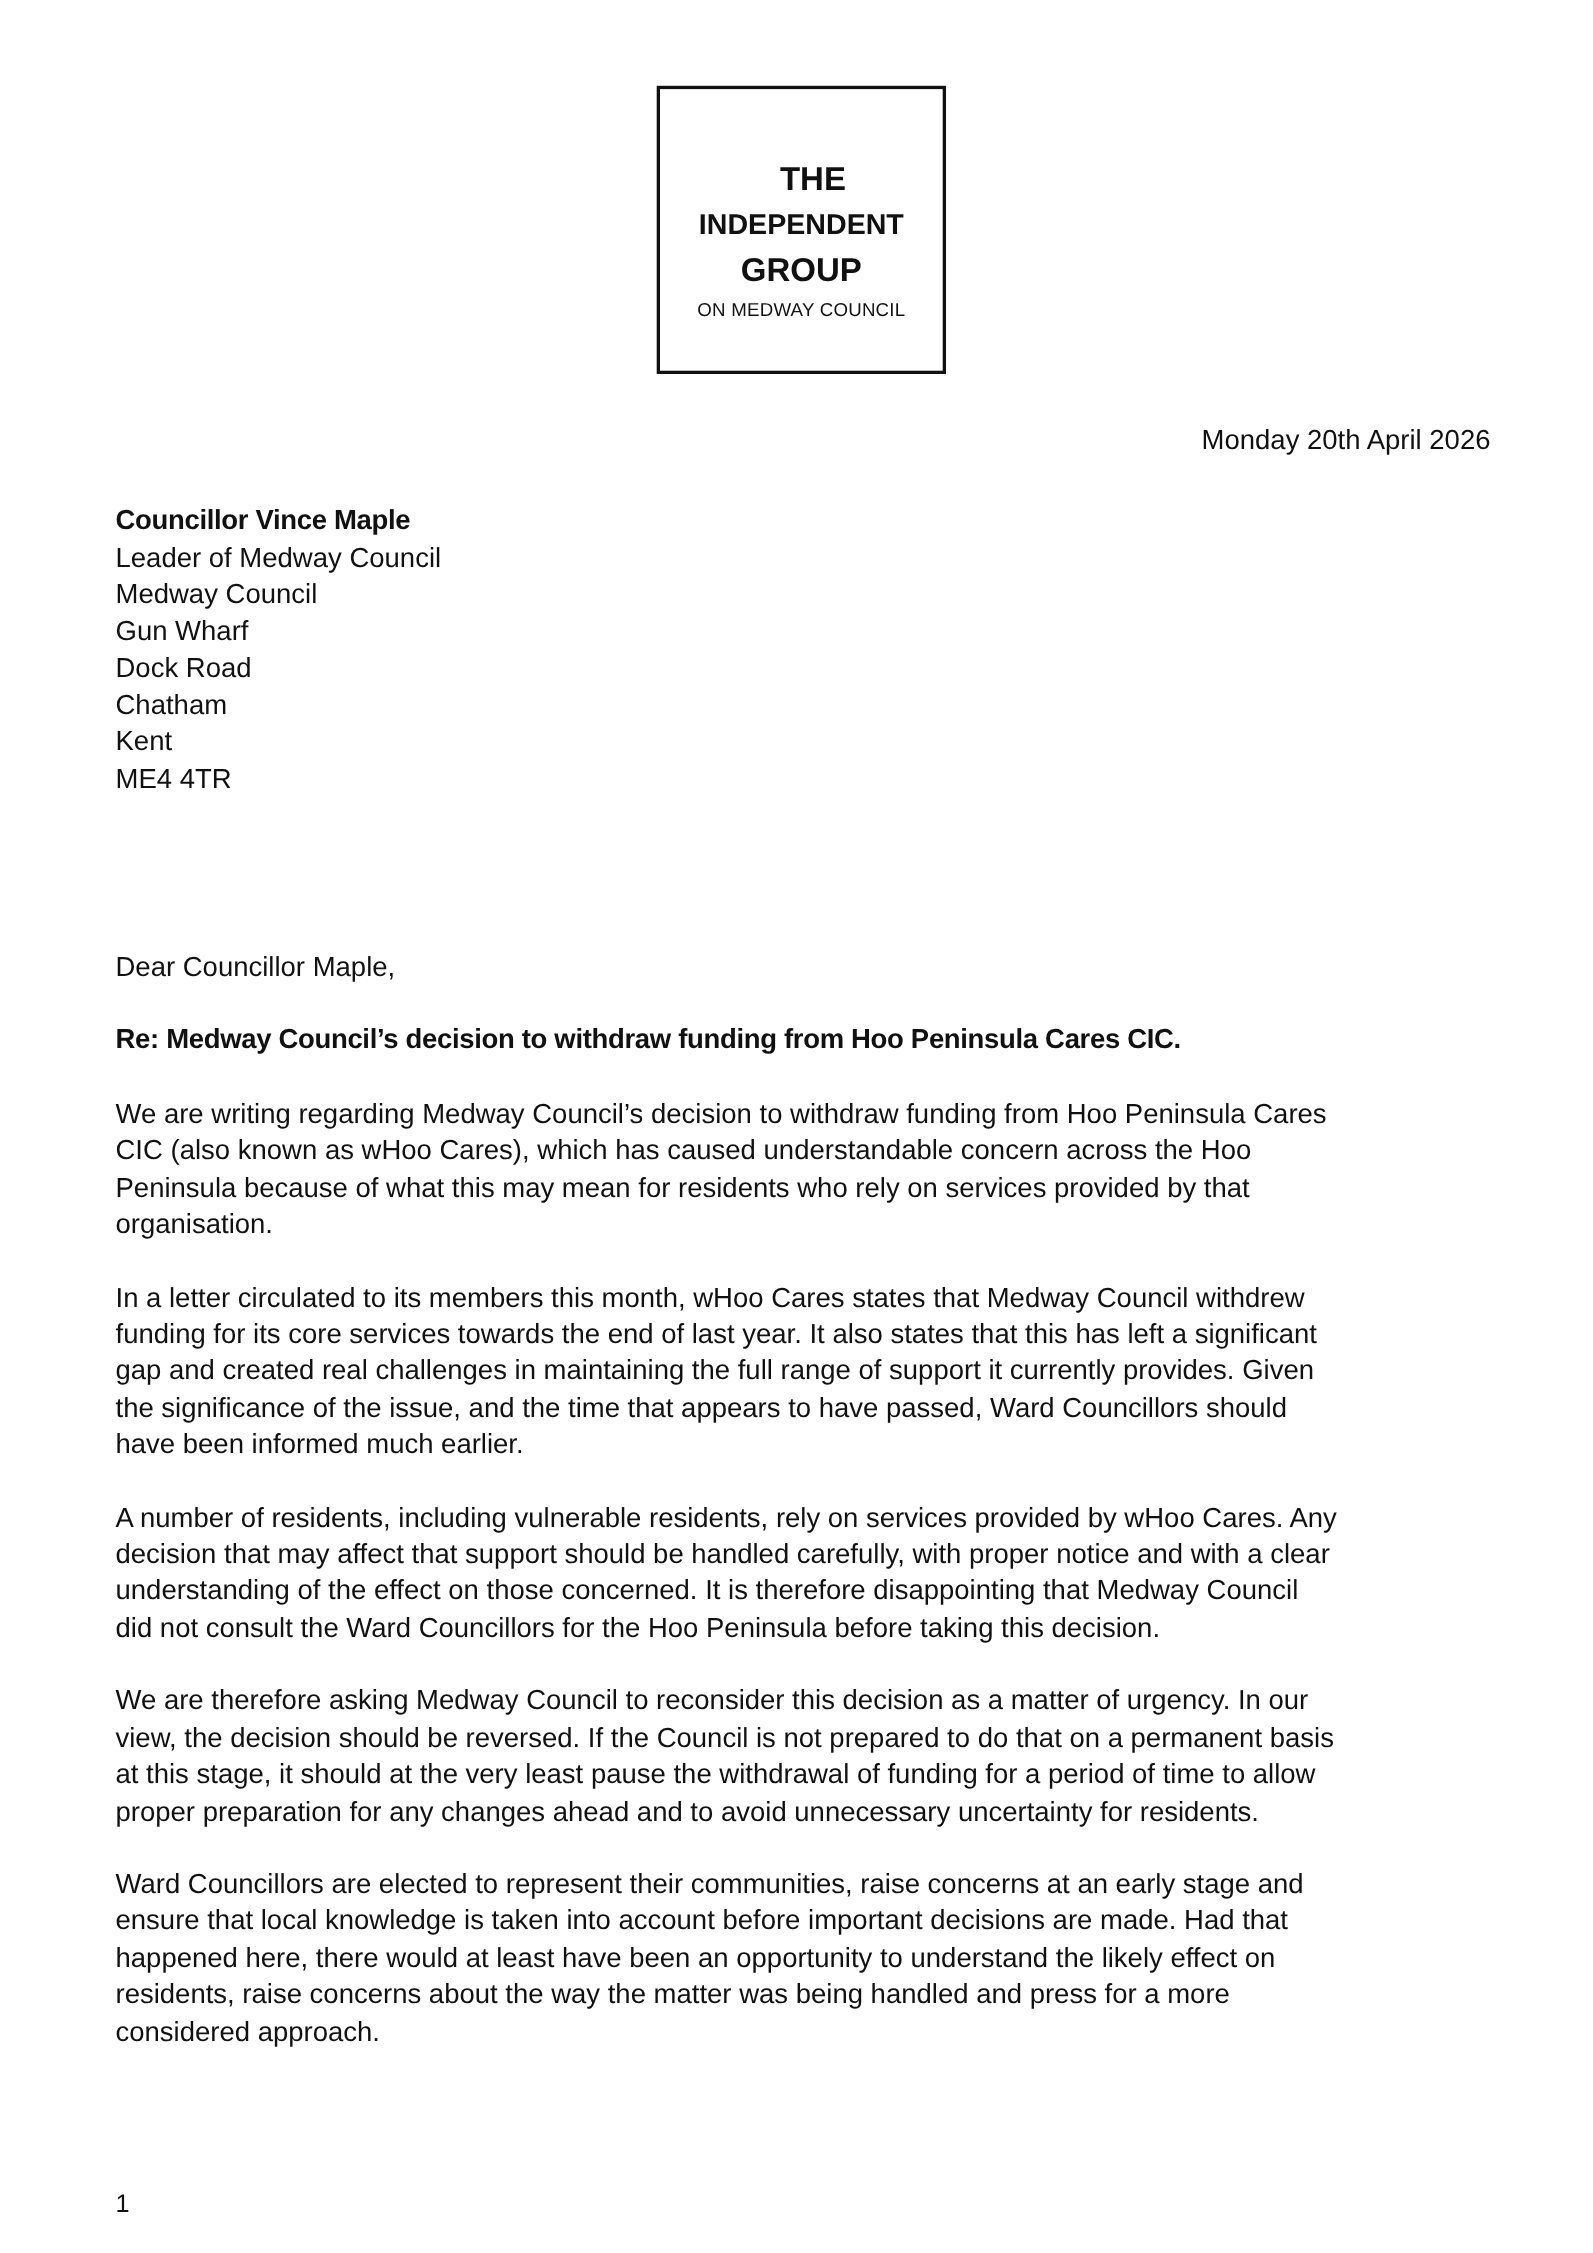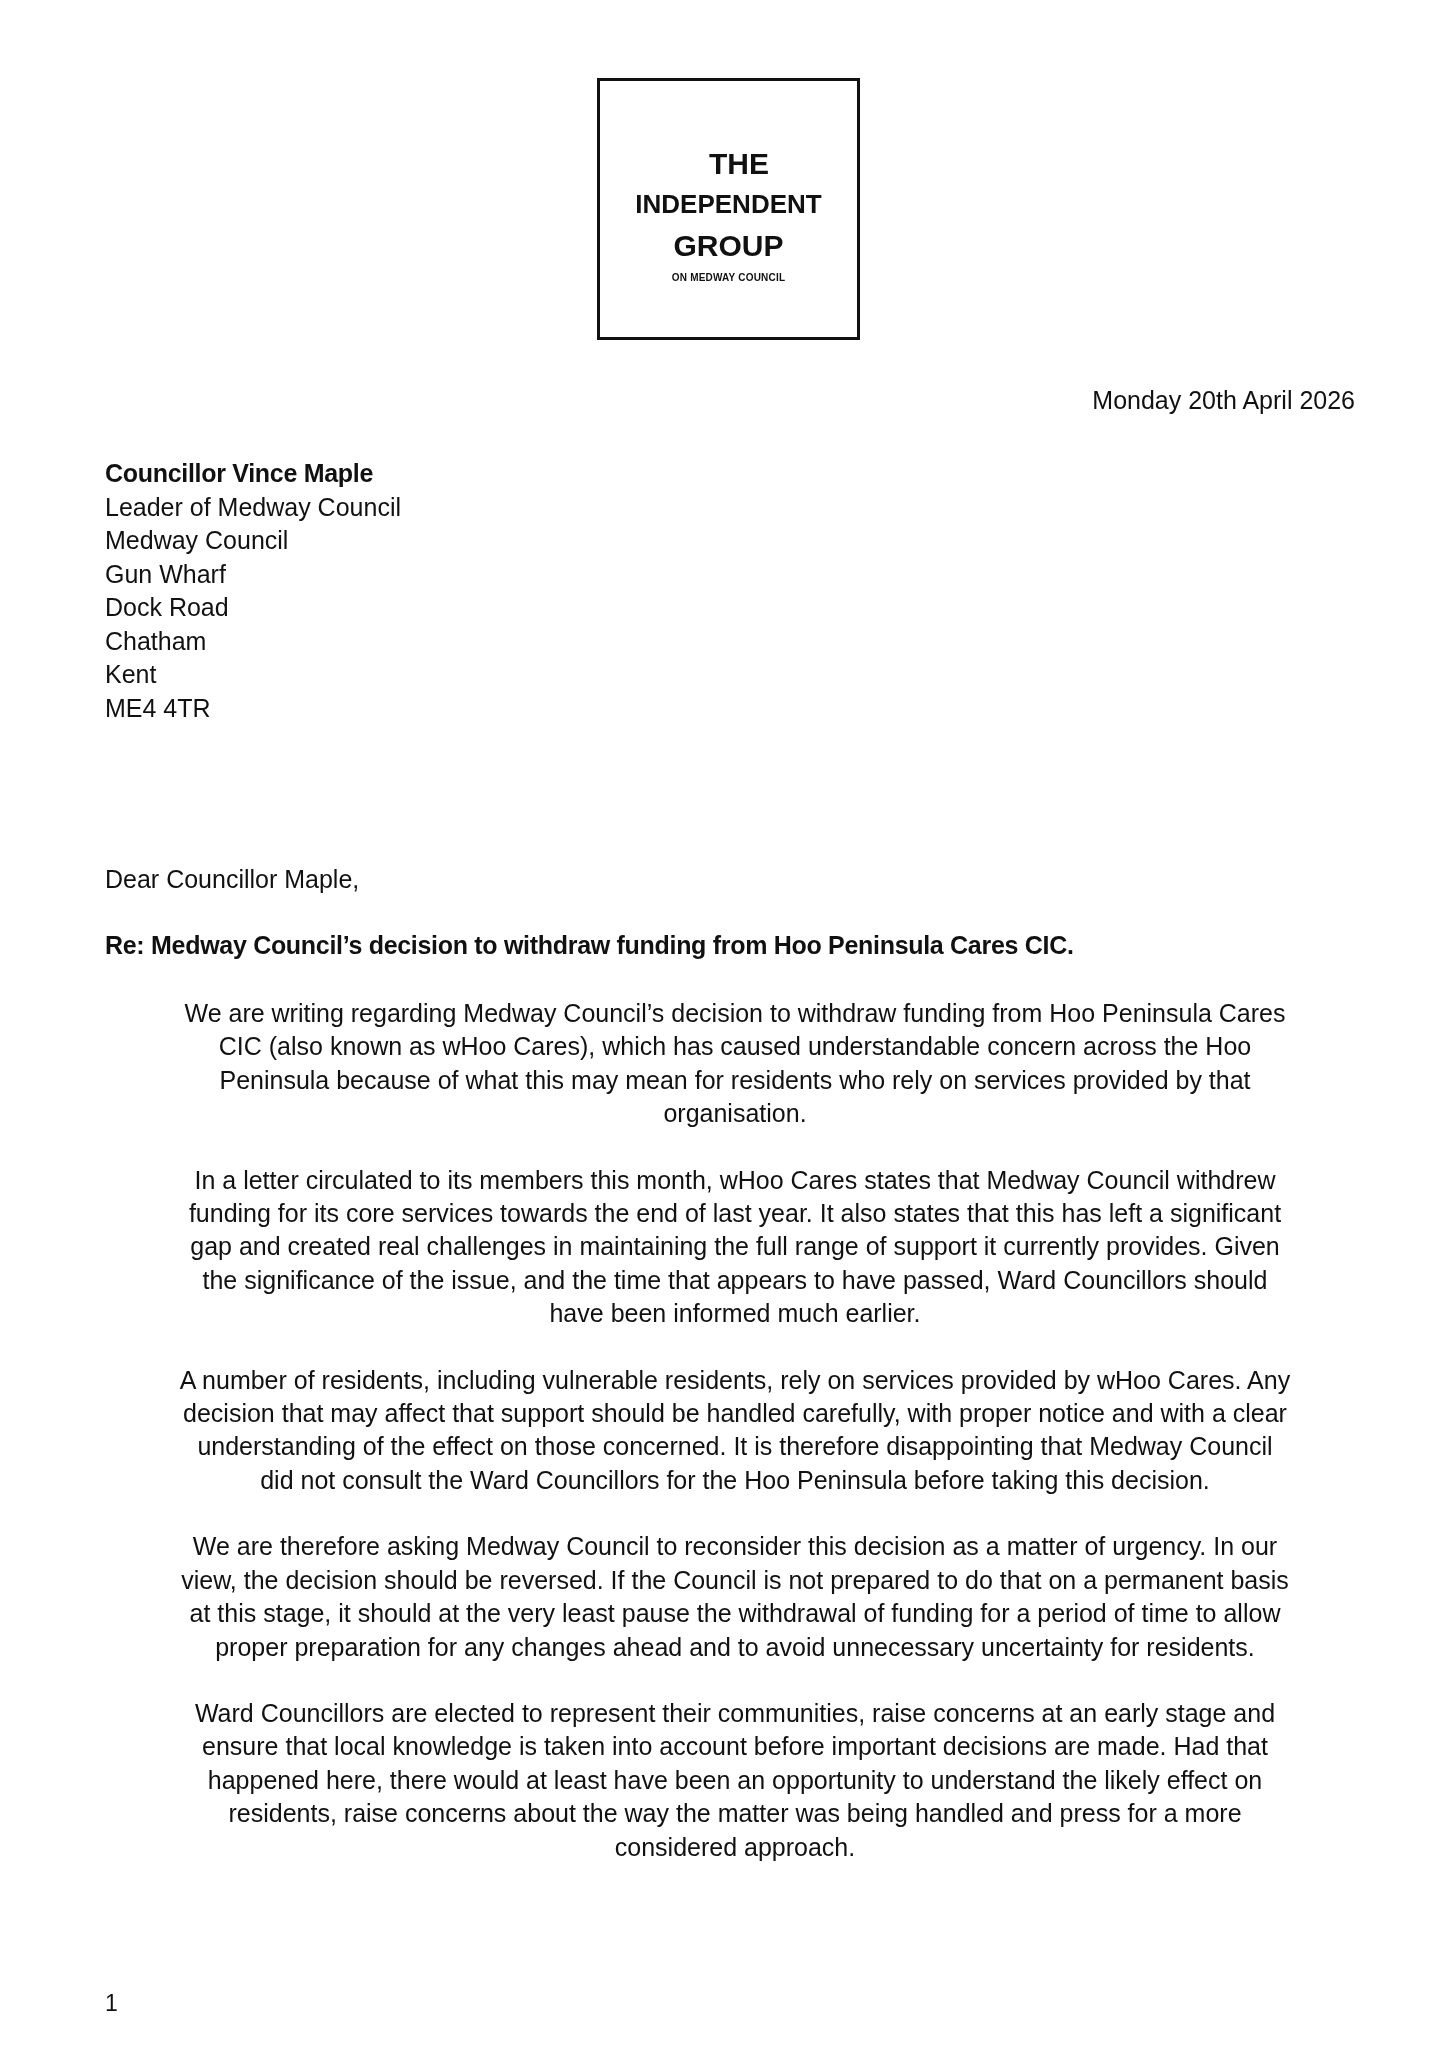--- a/index.html
+++ b/index.html
@@ -3,27 +3,27 @@
 <meta charset="utf-8">
 <style>
   html, body { margin: 0; padding: 0; background: #ffffff; }
   body { width: 1448px; height: 2048px; position: relative; overflow: hidden;
          font-family: "Liberation Sans", "DejaVu Sans", sans-serif; color: #111111; }
   .logo { position: absolute; left: 597px; top: 78px; width: 263px; height: 262px;
           border: 3px solid #111111; box-sizing: border-box; text-align: center; }
   .logo .l1 { margin-top: 62px; font-weight: bold; font-size: 30px; line-height: 41px; padding-left: 21px; }
   .logo .l2 { font-weight: bold; font-size: 26px; line-height: 41px; }
   .logo .l3 { font-weight: bold; font-size: 30px; line-height: 41px; }
-  .logo .l4 { font-weight: bold; font-size: 10px; margin-top: 6px; letter-spacing: 0.2px; }
+  .logo .l4 { font-weight: normal; font-size: 17px; margin-top: 6px; letter-spacing: 0.2px; }
   .date { position: absolute; right: 93px; top: 386px; font-size: 25px; text-align: center; }
   .address { position: absolute; left: 105px; top: 457px; font-size: 25px; line-height: 33.5px; }
   .address .name { font-weight: bold; letter-spacing: -0.3px; }
   .salutation { position: absolute; left: 105px; top: 865px; font-size: 25px; }
   .subject { position: absolute; left: 105px; top: 931px; font-size: 25px; font-weight: bold; letter-spacing: -0.3px; }
-  .body { position: absolute; left: 105px; top: 997px; width: 1260px; font-size: 25px; line-height: 33.4px; text-align: center; }
+  .body { position: absolute; left: 105px; top: 997px; width: 1260px; font-size: 25px; line-height: 33.4px; }
   .body p { margin: 0 0 33px 0; white-space: pre-line; }
   .pagenum { position: absolute; left: 105px; top: 1990px; font-size: 23px; }
 </style>
 </head>
 <body>
 
 <div class="logo">
   <div class="l1">THE</div>
   <div class="l2">INDEPENDENT</div>
   <div class="l3">GROUP</div>

